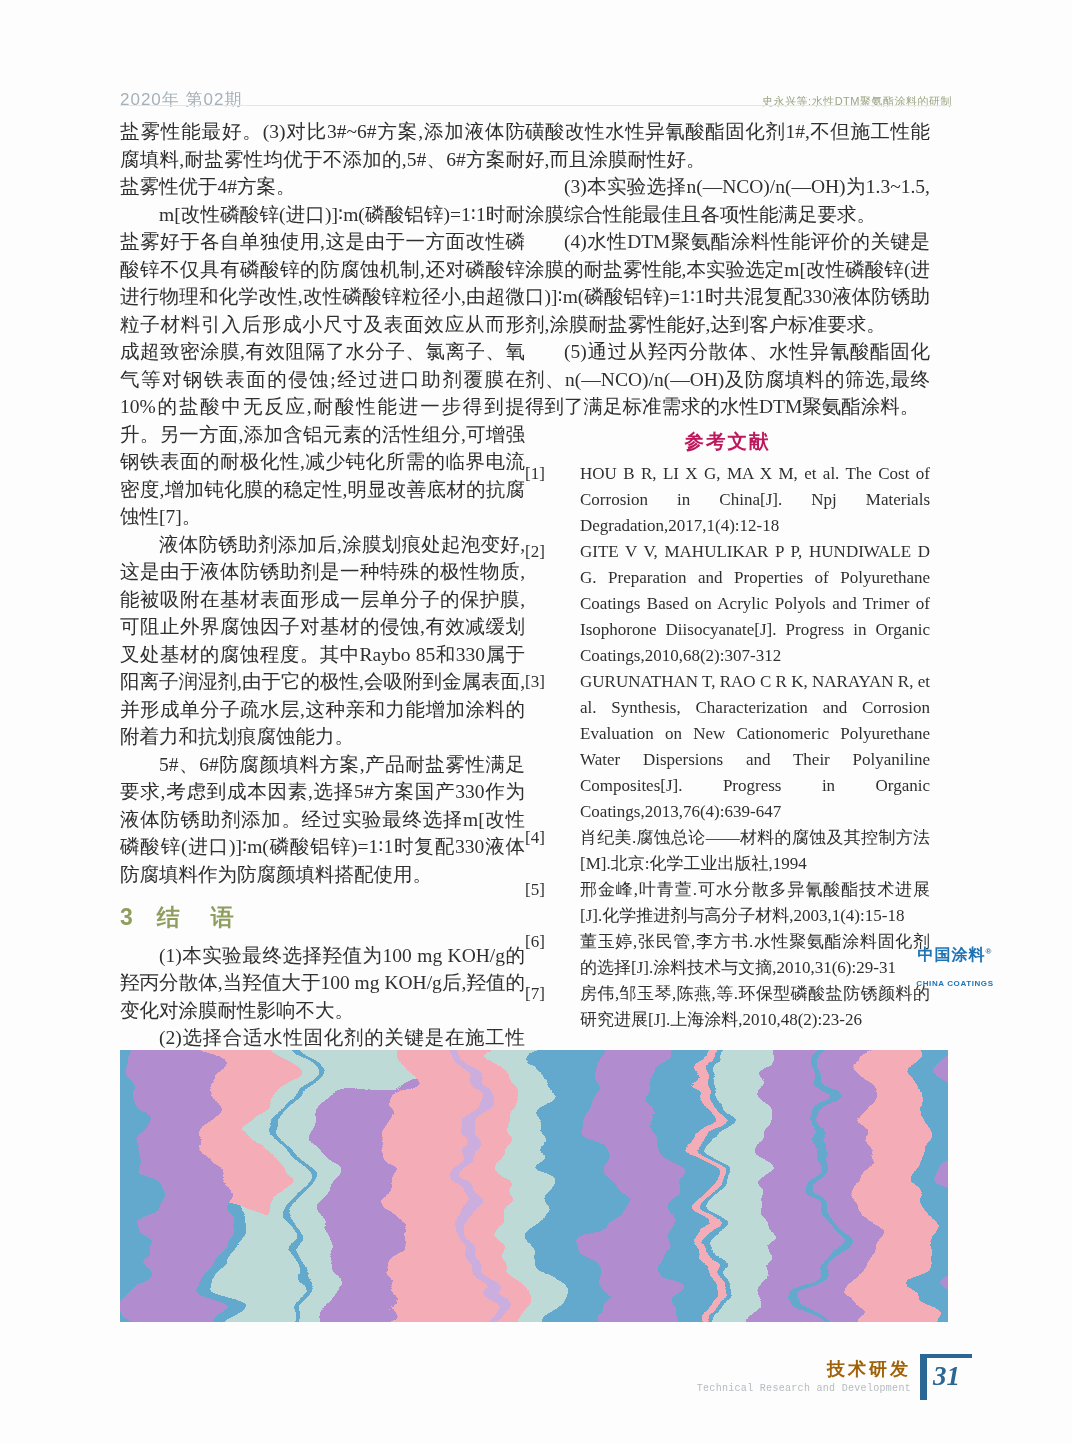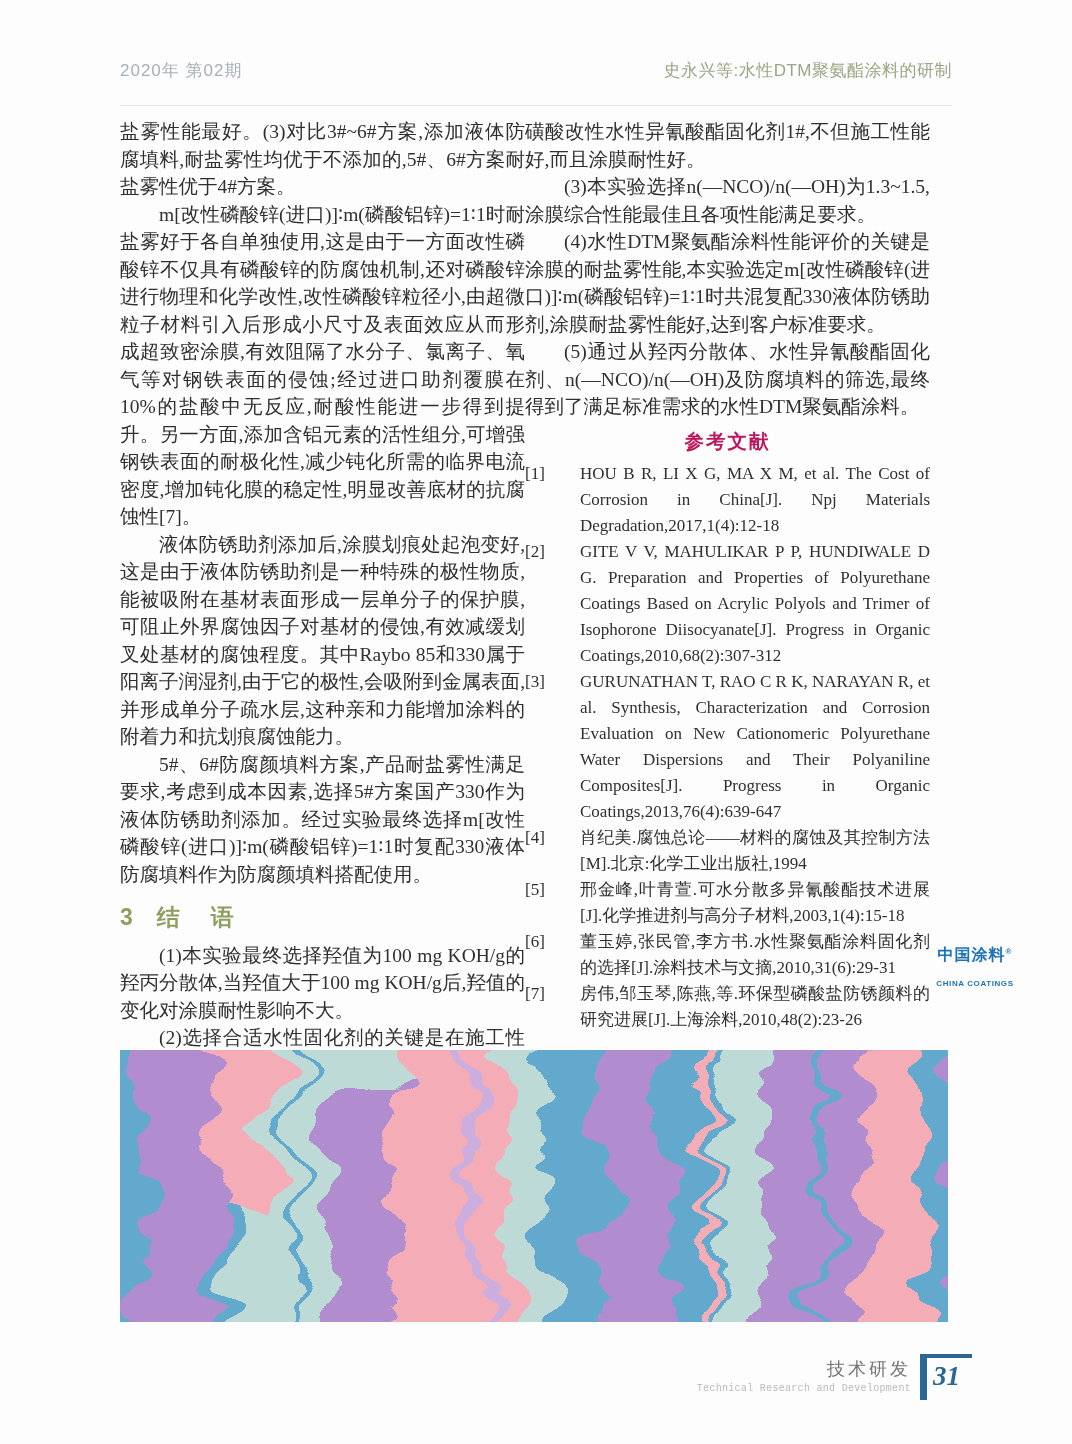--- a/index.html
+++ b/index.html
@@ -8,26 +8,26 @@
     width: 1072px; height: 1444px;
     background: #fdfdfd;
     position: relative;
     font-family: "Liberation Serif", serif;
     color: #2f2f2f;
     overflow: hidden;
   }
 
   
   .page-header {
-    position: absolute; left: 120px; right: 120px; top: 59px;
+    position: absolute; left: 120px; right: 120px; top: 88px;
     display: flex; justify-content: space-between; align-items: baseline;
     font-family: "Liberation Sans", sans-serif;
   }
   .issue-info { color: #a6b0b8; font-size: 17px; letter-spacing: 1px; }
-  .running-title { color: #9aa583; font-size: 17px; letter-spacing: 0.5px; }
+  .running-title { color: #9aa583; font-size: 11px; letter-spacing: 0.5px; }
   .header-rule {
     position: absolute; left: 120px; right: 120px; top: 105px;
     height: 1px; background: #e3e7e9;
   }
 
   
   .columns {
     position: absolute; left: 120px; top: 118px; width: 832px;
     display: flex; 
   }
@@ -52,21 +52,21 @@
     margin: 7px 0 6px 0;
     letter-spacing: 2px;
   }
   ul.refs { list-style: none; margin: 0; padding: 0; font-size: 17px; line-height: 26px; }
   li.ref { display: flex; margin: 0; }
   li.ref .ref-label { flex: none; width: 38px; }
   li.ref .ref-text { flex: 1; text-align: justify; margin-left: 17px; }
 
   
   .coatings-logo {
-    position: absolute; left: 932px; top: 946px; width: 86px;
+    position: absolute; left: 912px; top: 946px; width: 86px;
     text-align: center; color: #1d74b5;
     font-family: "Liberation Sans", sans-serif;
     line-height: 1.1;
   }
   .logo-cn { font-size: 16px; font-weight: bold; letter-spacing: 1px; white-space: nowrap; }
   .logo-mark { font-size: 8px; vertical-align: super; }
   .logo-en { font-size: 8px; font-weight: bold; letter-spacing: 0.6px; margin-top: 16px; }
 
   
   .artwork {
@@ -75,21 +75,21 @@
   }
   .artwork svg { display: block; width: 828px; height: 272px; }
 
   
   .page-footer {
     position: absolute; top: 1354px; right: 100px;
     display: flex; align-items: flex-start; gap: 9px;
     font-family: "Liberation Sans", sans-serif;
   }
   .footer-text { text-align: right; padding-top: 3px; }
-  .footer-cn { font-size: 18px; color: #737373; letter-spacing: 3px; font-weight: normal; }
+  .footer-cn { font-size: 18px; color: #a16207; letter-spacing: 3px; font-weight: bold; }
   .footer-en { font-size: 10px; color: #b5bbbf; margin-top: 2px; letter-spacing: 0.3px; font-family: Liberation Mono, monospace; }
   .page-badge { position: relative; width: 52px; height: 48px; padding-left: 12px; }
   .badge-top-bar { position: absolute; top: 0; left: 0; right: 0; height: 4px; background: #2b6795; }
   .badge-left-bar { position: absolute; top: 0; left: 0; width: 7px; height: 46px; background: #2b6795; }
   .page-number {
     position: absolute; left: 13px; top: 7px;
     font-family: "Liberation Serif", serif; font-style: italic; font-weight: bold;
     font-size: 27px; color: #2b6795;
   }
 </style>

